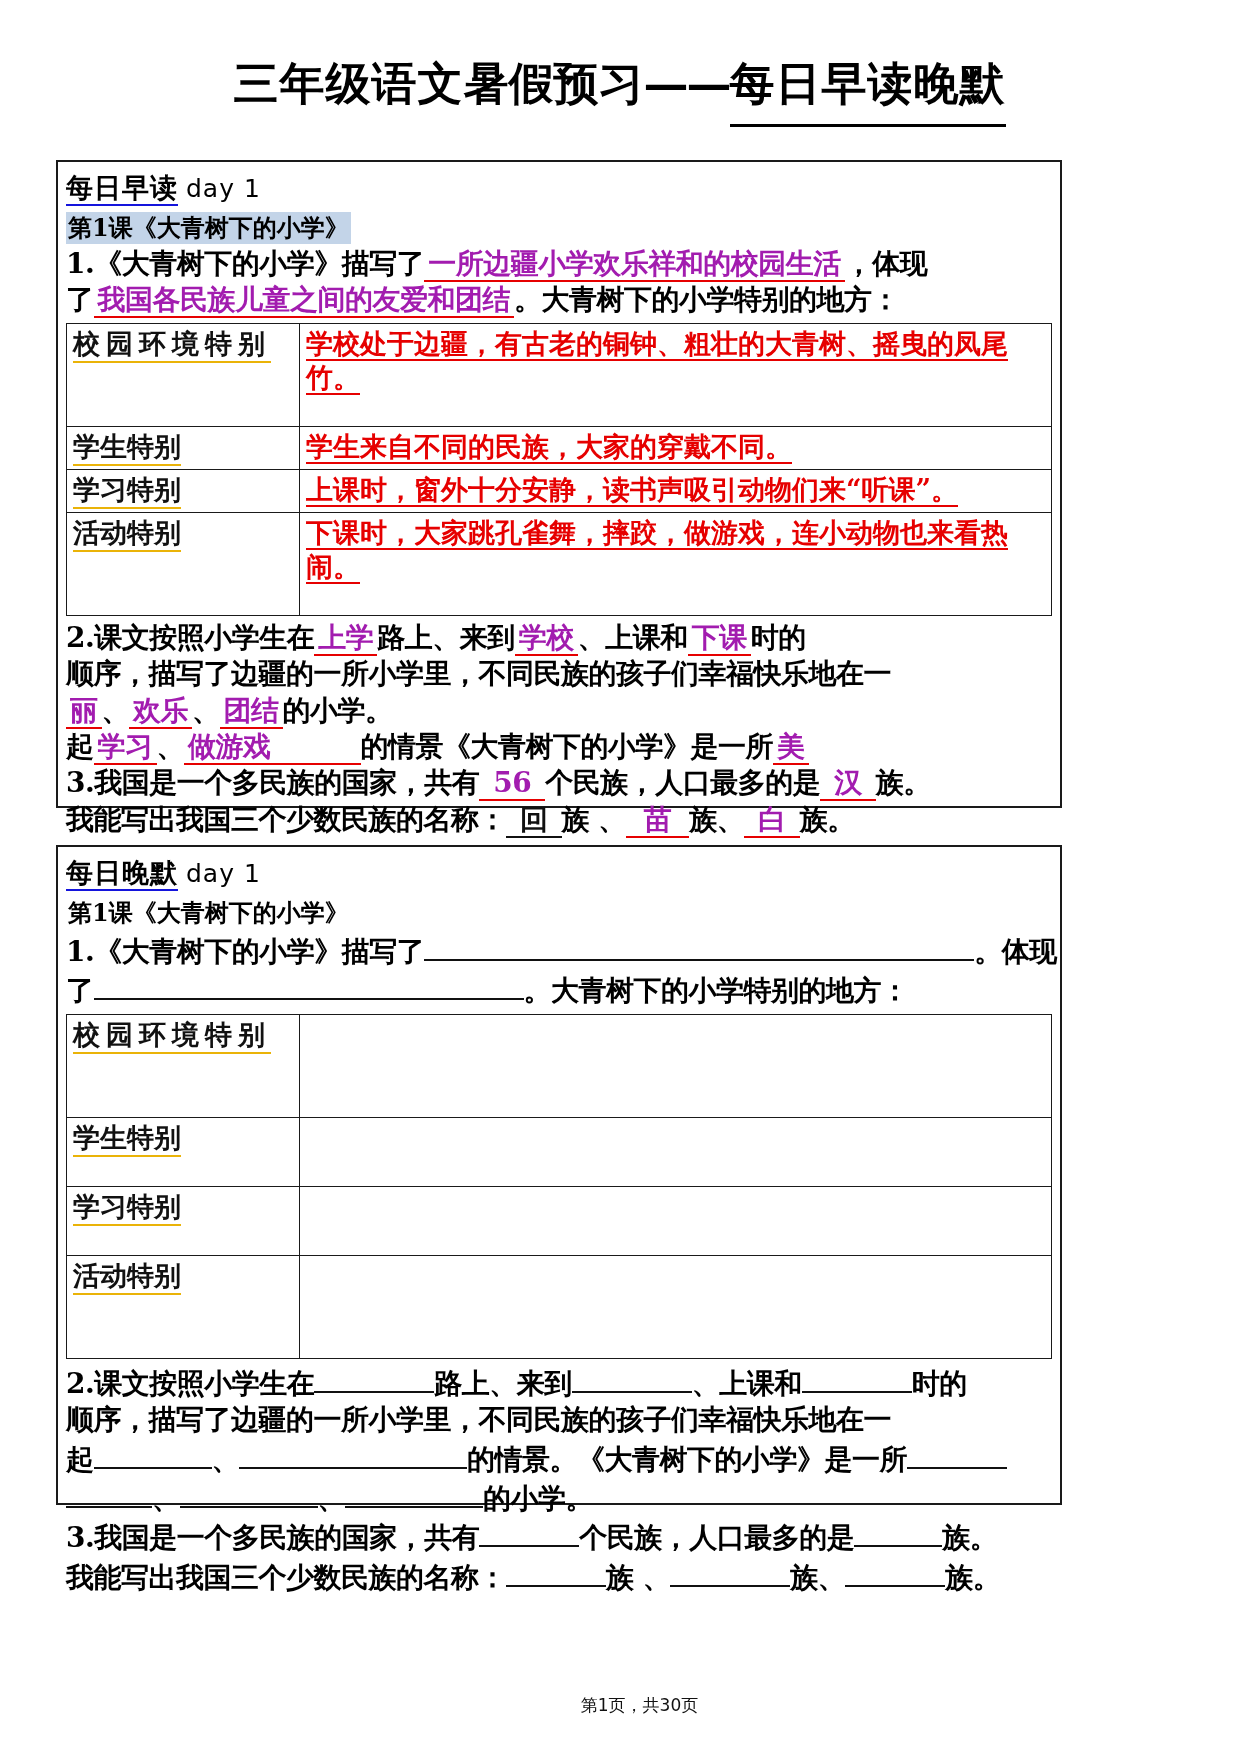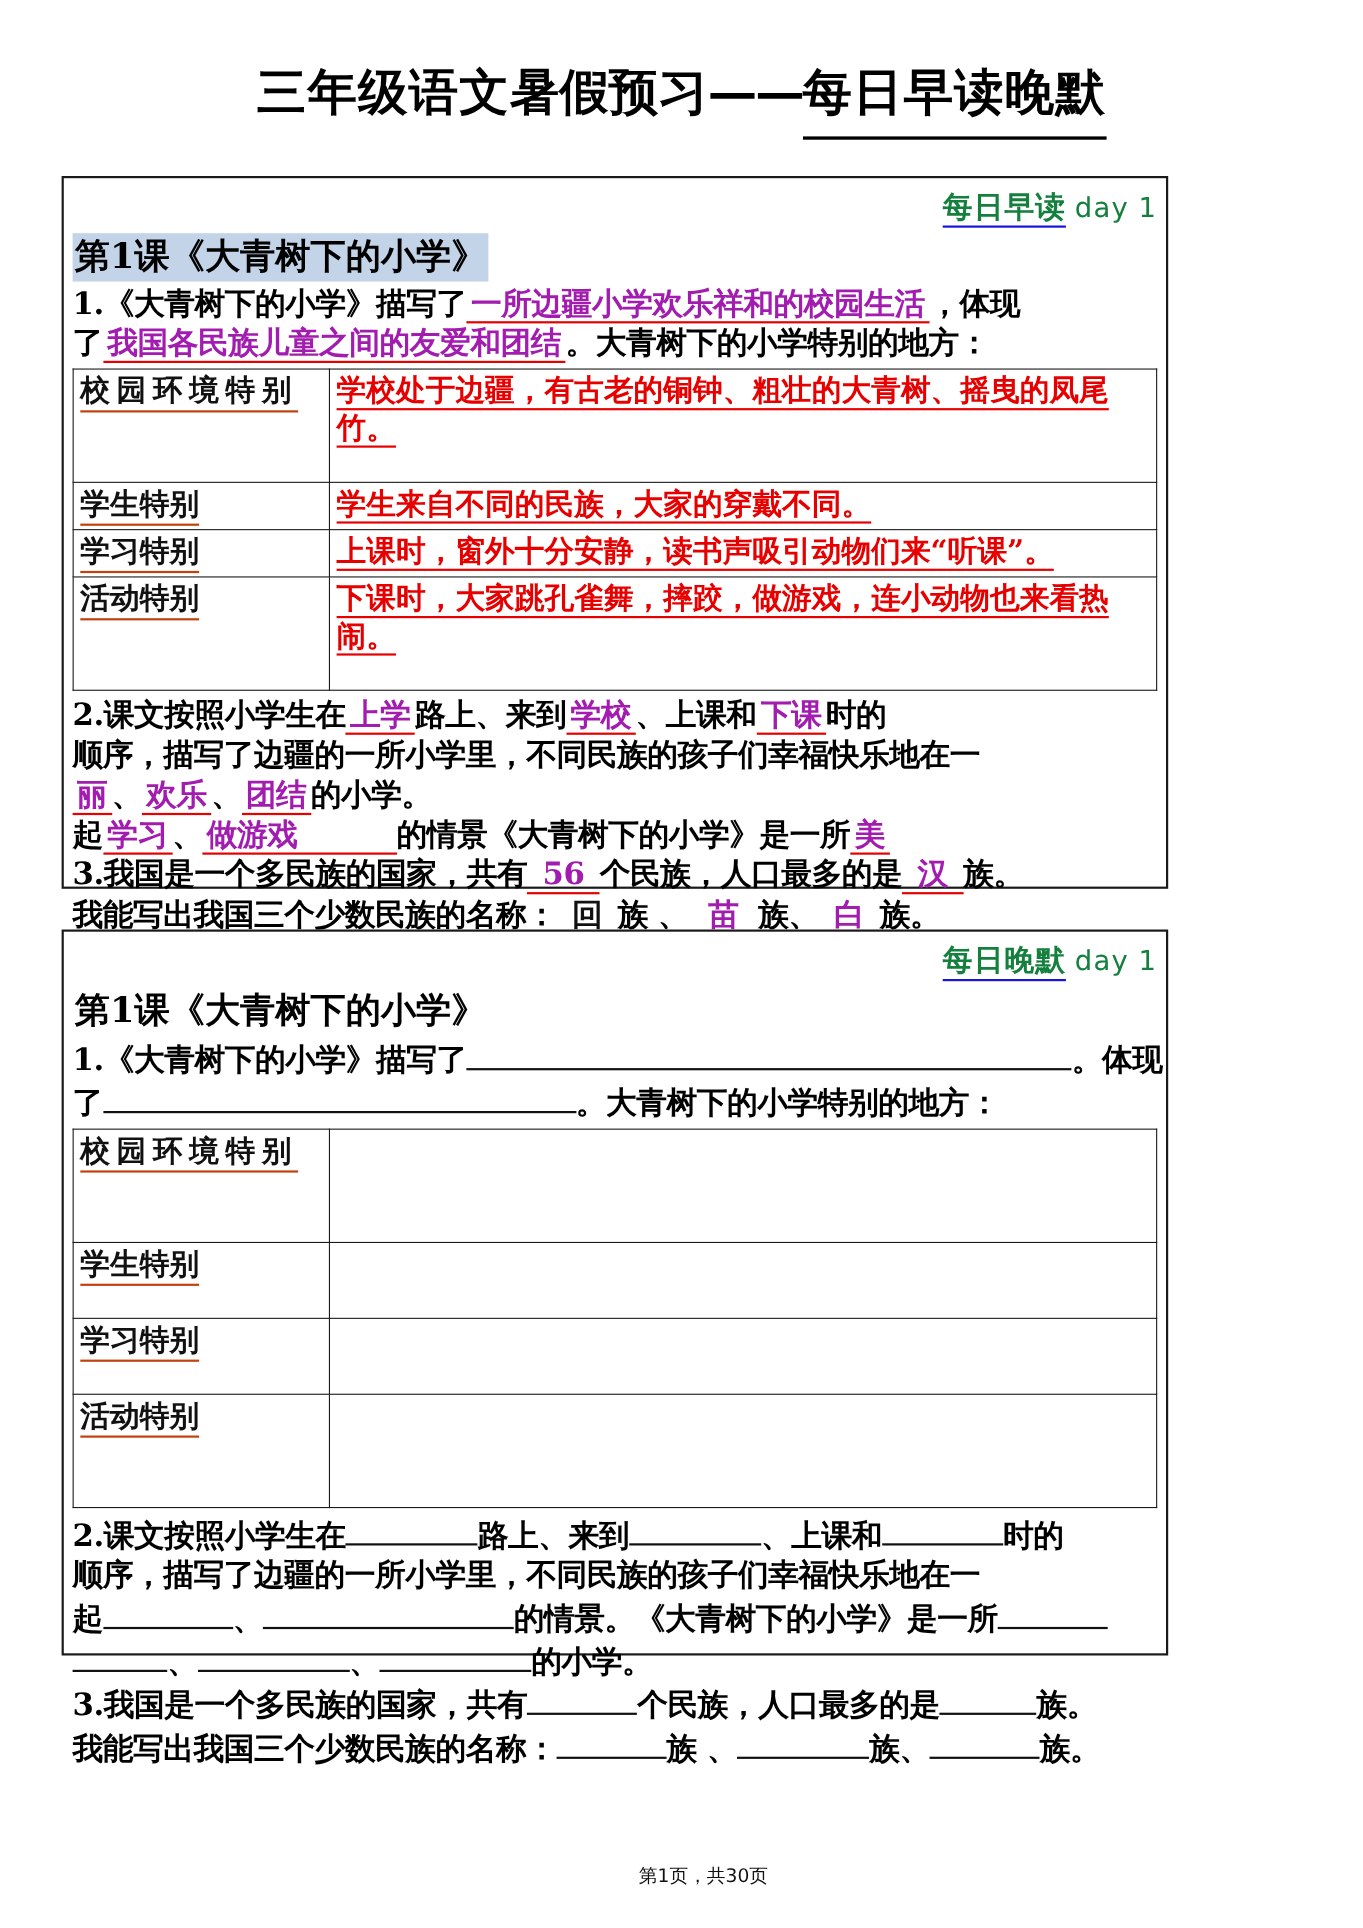--- a/index.html
+++ b/index.html
@@ -38,22 +38,22 @@
     width: 1006px;
     border: 2px solid #1a1a1a;
     box-sizing: border-box;
     background: #fff;
     padding: 6px 8px 8px 8px;
   }
   #panel-morning { top: 160px;  height: 648px; }
   #panel-evening { top: 845px;  height: 660px; }
 
   .panel-header {
-    text-align: right;
-    color: #15803d;
+    text-align: left;
+    color: #000000;
     font-size: 27px;
     font-weight: 700;
     letter-spacing: 1px;
     margin: 2px 0 6px 0;
     font-family: "DejaVu Serif", "Liberation Serif", serif;
   }
   .panel-header .hdr-cn {
     border-bottom: 2px solid #1414dc;
     padding-bottom: 1px;
   }
@@ -69,21 +69,21 @@
     font-size: 28px;
     line-height: 1.30;
     white-space: nowrap;
     font-family: "DejaVu Serif", "Liberation Serif", serif;
     font-weight: 600;
     letter-spacing: -0.5px;
   }
   .lesson-title {
     display: inline-block;
     background: #c3d4e8;
-    font-size: 32px;
+    font-size: 24px;
     font-weight: 600;
     font-family: "DejaVu Serif", "Liberation Serif", serif;
     padding: 0 2px;
     margin-bottom: 2px;
   }
   .lesson-title.plain { background: transparent; }
 
   .ans {
     color: #a21caf;
     border-bottom: 2px solid #e60000;
@@ -115,21 +115,21 @@
     padding: 3px 6px;
     font-size: 27px;
     line-height: 1.26;
     font-family: "DejaVu Serif", "Liberation Serif", serif;
     font-weight: 600;
   }
   table.feat td.lbl {
     width: 220px;
     color: #111;
   }
-  table.feat td.lbl .lbl-inner { border-bottom: 2px solid #c2410c; display:inline-block; }
+  table.feat td.lbl .lbl-inner { border-bottom: 2px solid #eab308; display:inline-block; }
   table.feat td.val { color: #e60000; }
   table.feat td.val .val-inner { border-bottom: 2px solid #e60000; display: inline; }
   td.tall { height: 62px; }
   td.vtall { height: 96px; }
 
   .spread { letter-spacing: 6px; }
 
   
   .footer {
     position: absolute;

